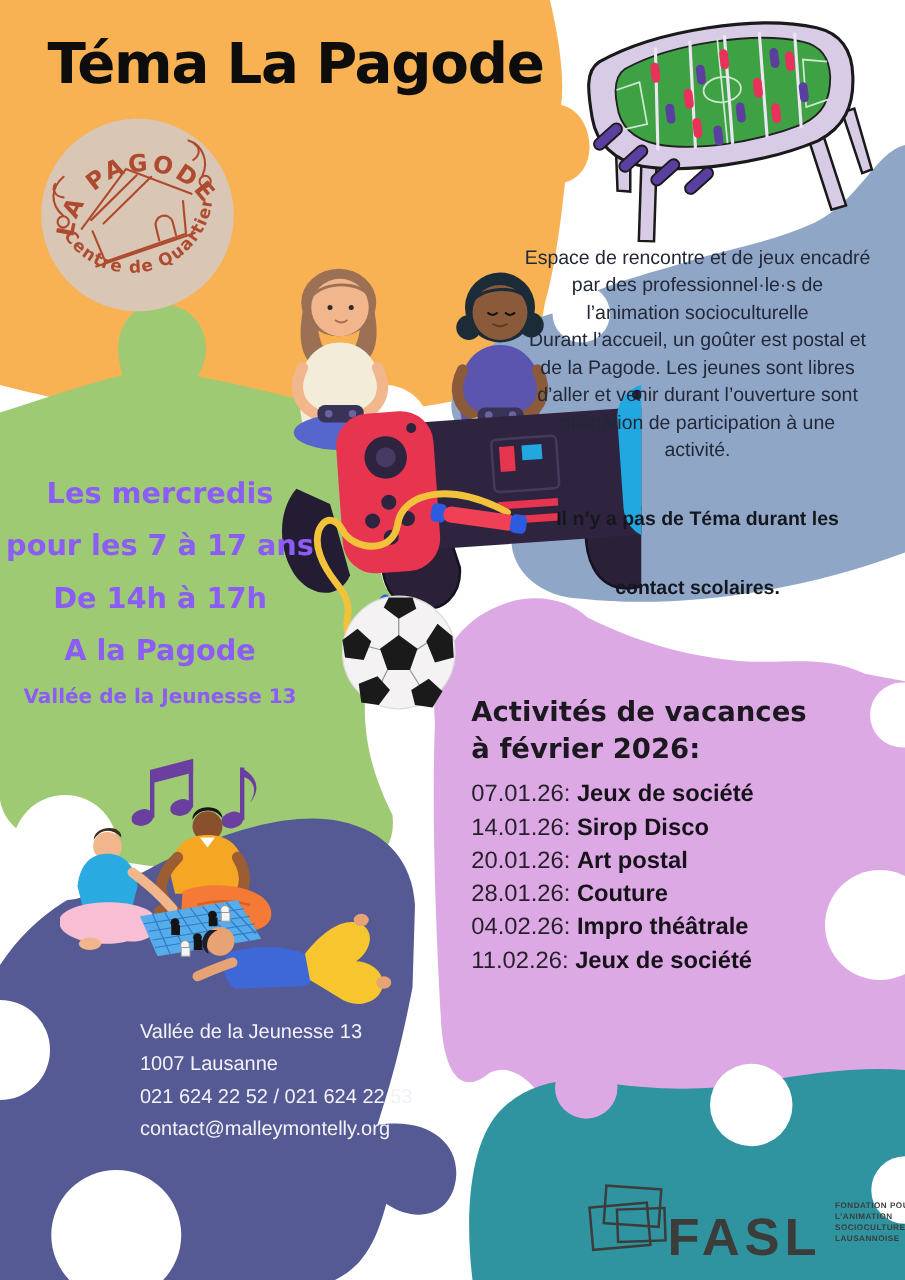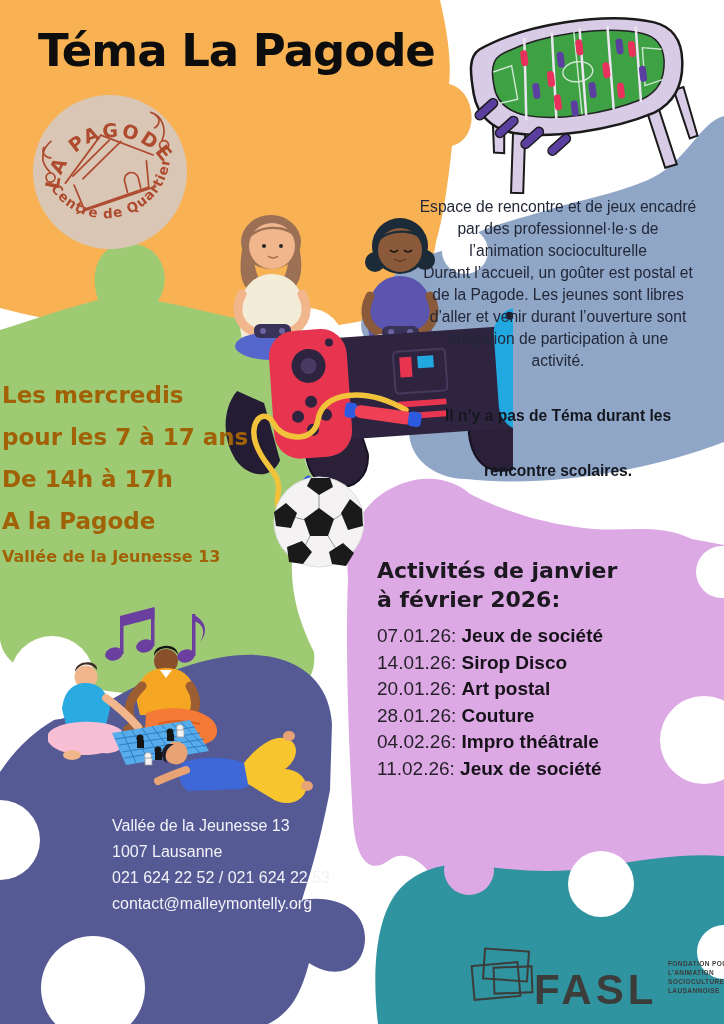--- a/index.html
+++ b/index.html
@@ -7,21 +7,21 @@
     position:relative;width:724px;height:1024px;background:#ffffff;
     overflow:hidden;font-family:"Liberation Sans",sans-serif;margin:0 auto;
   }
   .abs{position:absolute;}
   .title{
     left:38px;top:24px;width:430px;
     font-family:"DejaVu Sans",sans-serif;font-weight:800;font-size:45px;
     letter-spacing:-1px;color:#0d0d0d;
   }
   .schedule{
-    left:2px;top:374px;width:252px;color:#a16207;
+    left:2px;top:374px;width:252px;text-align:center;color:#8b5cf6;
     font-family:"DejaVu Sans",sans-serif;font-weight:800;
   }
   .schedule .big{font-size:23px;line-height:42px;white-space:nowrap;}
   .schedule .sub{font-size:16px;line-height:26px;margin-top:2px;}
   .accueil{
     left:402px;top:196px;width:312px;text-align:center;color:#232838;
   }
   .accueil .h{font-family:"DejaVu Sans",sans-serif;font-weight:800;font-size:23px;color:#15171f;margin-bottom:6px;}
   .accueil .b{font-size:15.6px;line-height:22px;}
   .accueil .n{font-size:15.6px;line-height:22px;font-weight:bold;color:#15171f;margin-top:33px;}
@@ -362,25 +362,25 @@
   <div class="abs accueil">
     <div class="b">Espace de rencontre et de jeux encadré</div>
     <div class="b">par des professionnel·le·s de</div>
     <div class="b">l’animation socioculturelle</div>
     <div class="b">Durant l’accueil, un goûter est postal et</div>
     <div class="b">de la Pagode. Les jeunes sont libres</div>
     <div class="b">d’aller et venir durant l’ouverture sont</div>
     <div class="b">obligation de participation à une</div>
     <div class="b">activité.</div>
     <div class="n">Il n’y a pas de Téma durant les</div>
-    <div class="n">rencontre scolaires.</div>
+    <div class="n">contact scolaires.</div>
   </div>
 
   <div class="abs activities">
-    <div class="h">Activités de janvier</div>
+    <div class="h">Activités de vacances</div>
     <div class="h">à février 2026:</div>
     <div class="rows">
       <div class="row"><span>07.01.26:</span> <b>Jeux de société</b></div>
       <div class="row"><span>14.01.26:</span> <b>Sirop Disco</b></div>
       <div class="row"><span>20.01.26:</span> <b>Art postal</b></div>
       <div class="row"><span>28.01.26:</span> <b>Couture</b></div>
       <div class="row"><span>04.02.26:</span> <b>Impro théâtrale</b></div>
       <div class="row"><span>11.02.26:</span> <b>Jeux de société</b></div>
     </div>
   </div>

